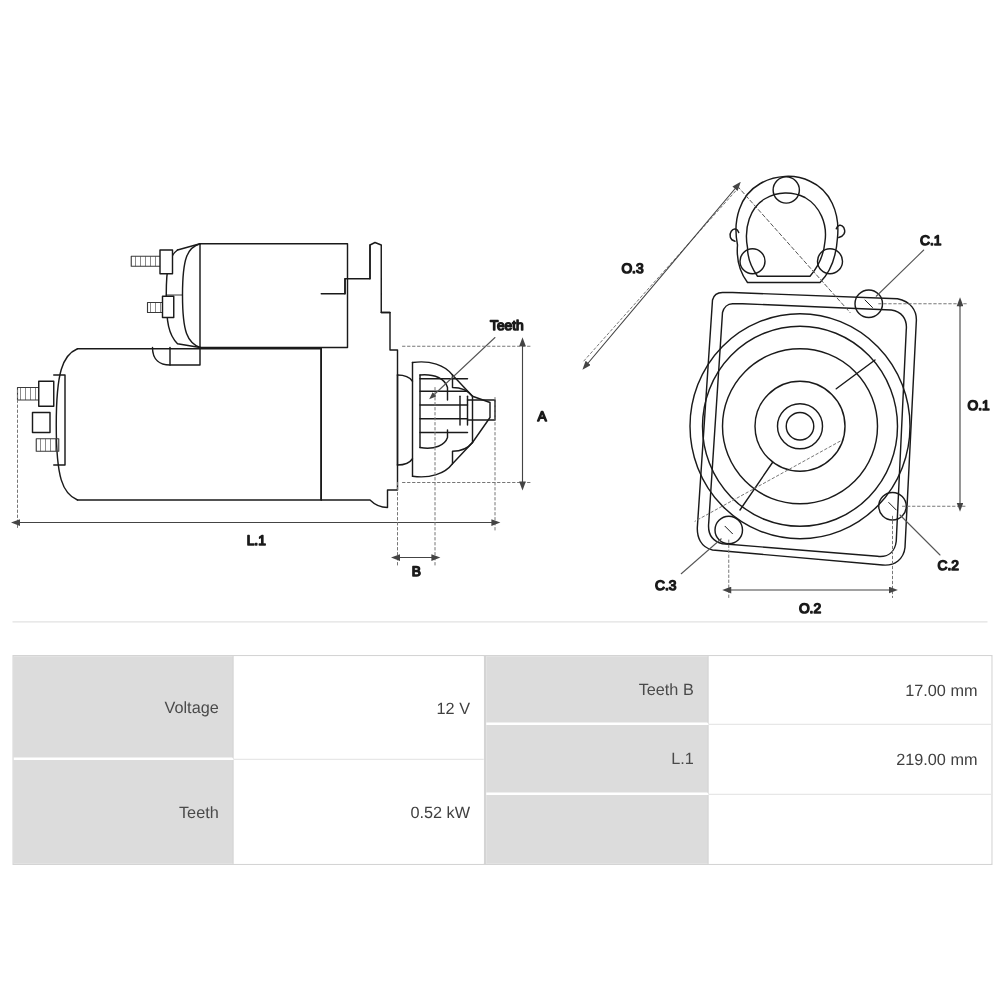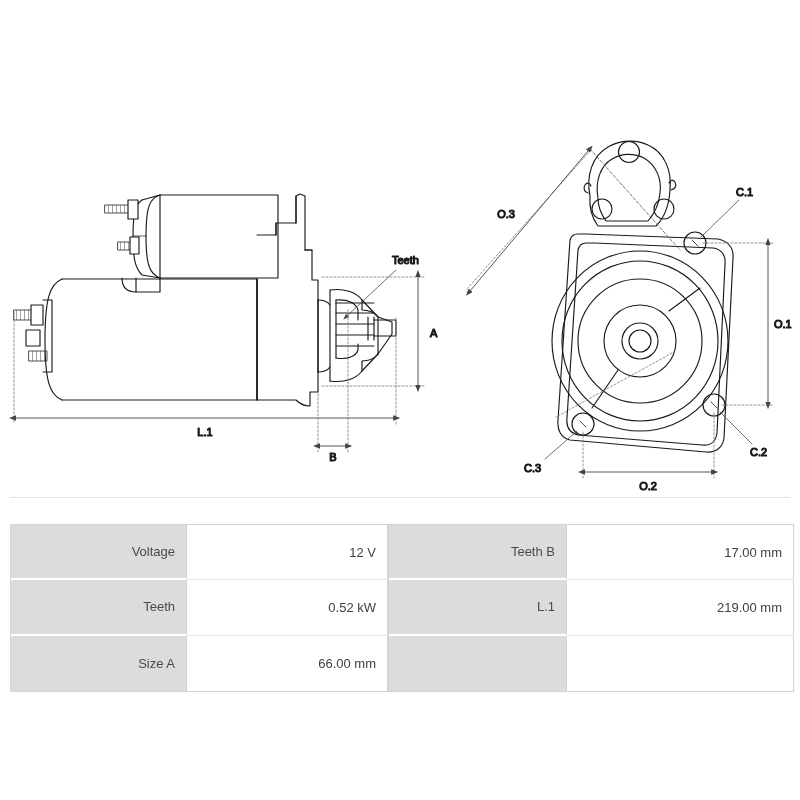--- a/index.html
+++ b/index.html
@@ -324,24 +324,20 @@
         </colgroup>
       <tbody>
         <tr>
           <td class="lbl">Voltage</td>
           <td class="val">12 V</td>
         </tr>
         <tr>
           <td class="lbl">Teeth</td>
           <td class="val">0.52 kW</td>
         </tr>
-        <tr>
-          <td class="lbl">Size A</td>
-          <td class="val">66.00 mm</td>
-        </tr>
       </tbody>
     </table>
 
     <table class="spec-table right">
       <colgroup>
           <col class="c-lbl">
           <col class="c-val">
         </colgroup>
       <tbody>
         <tr>

